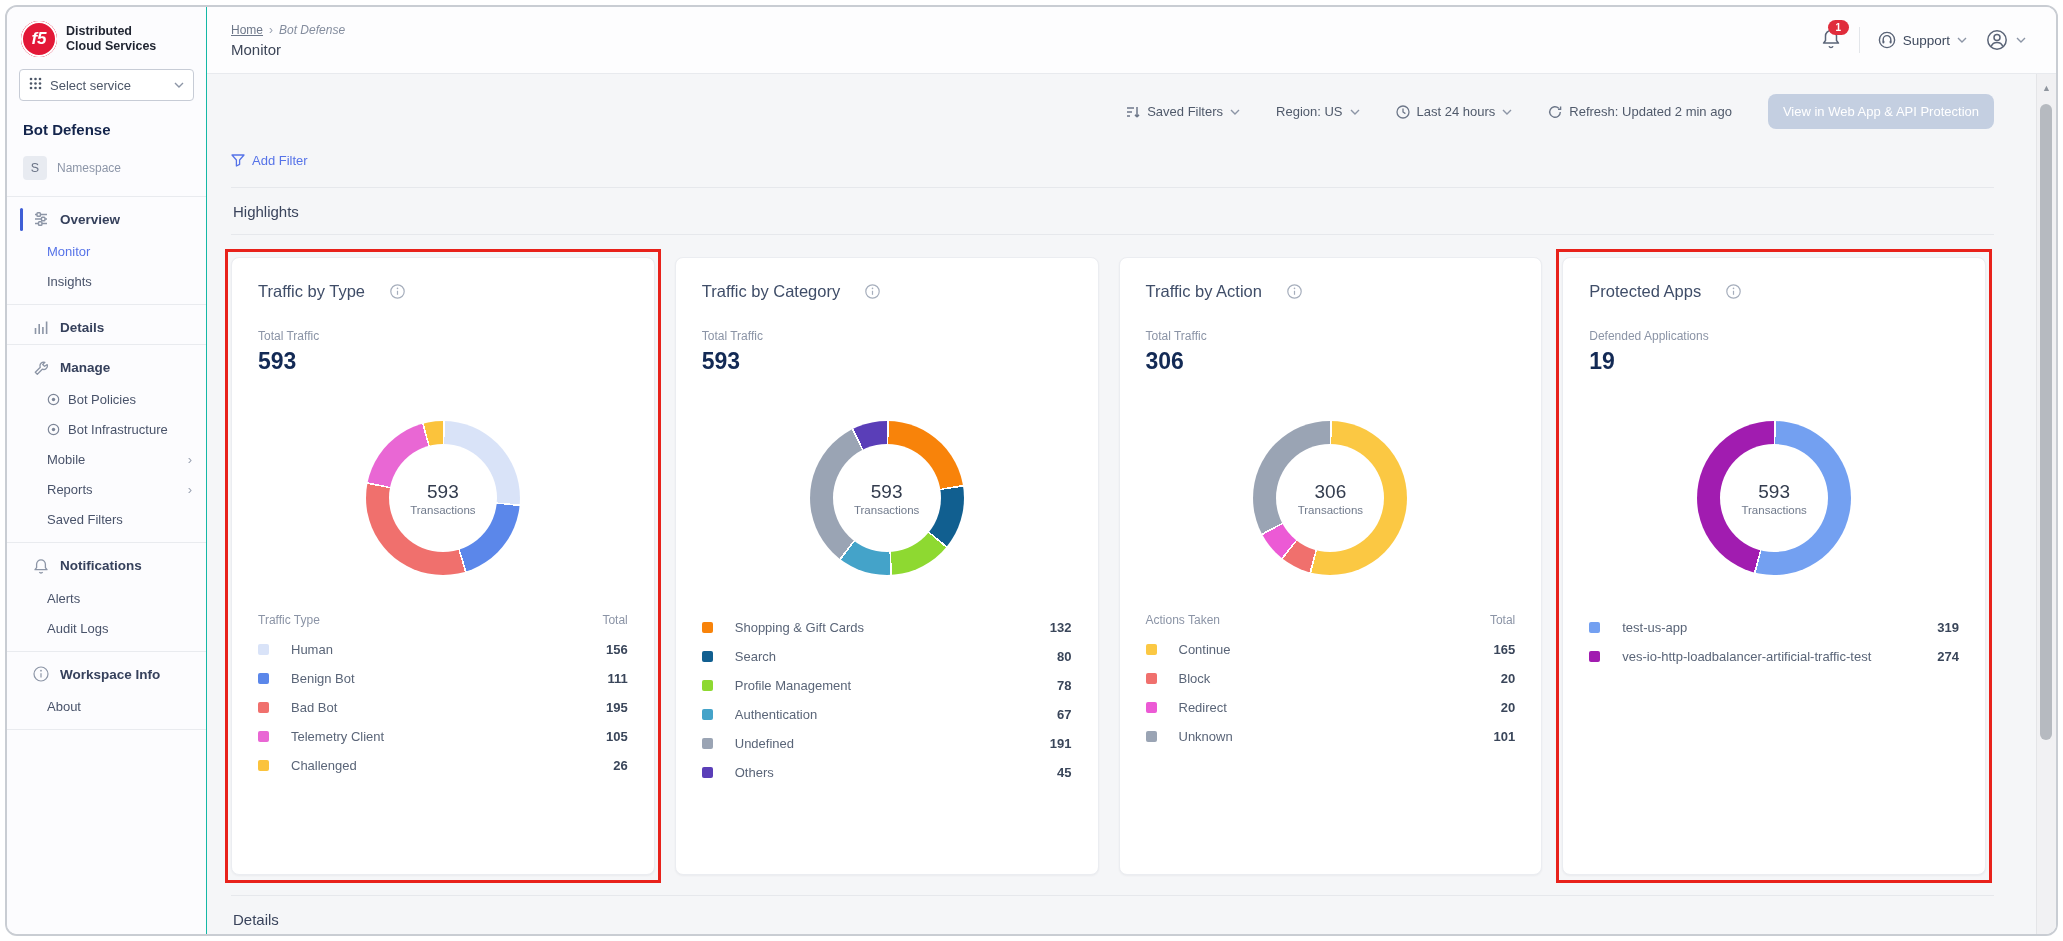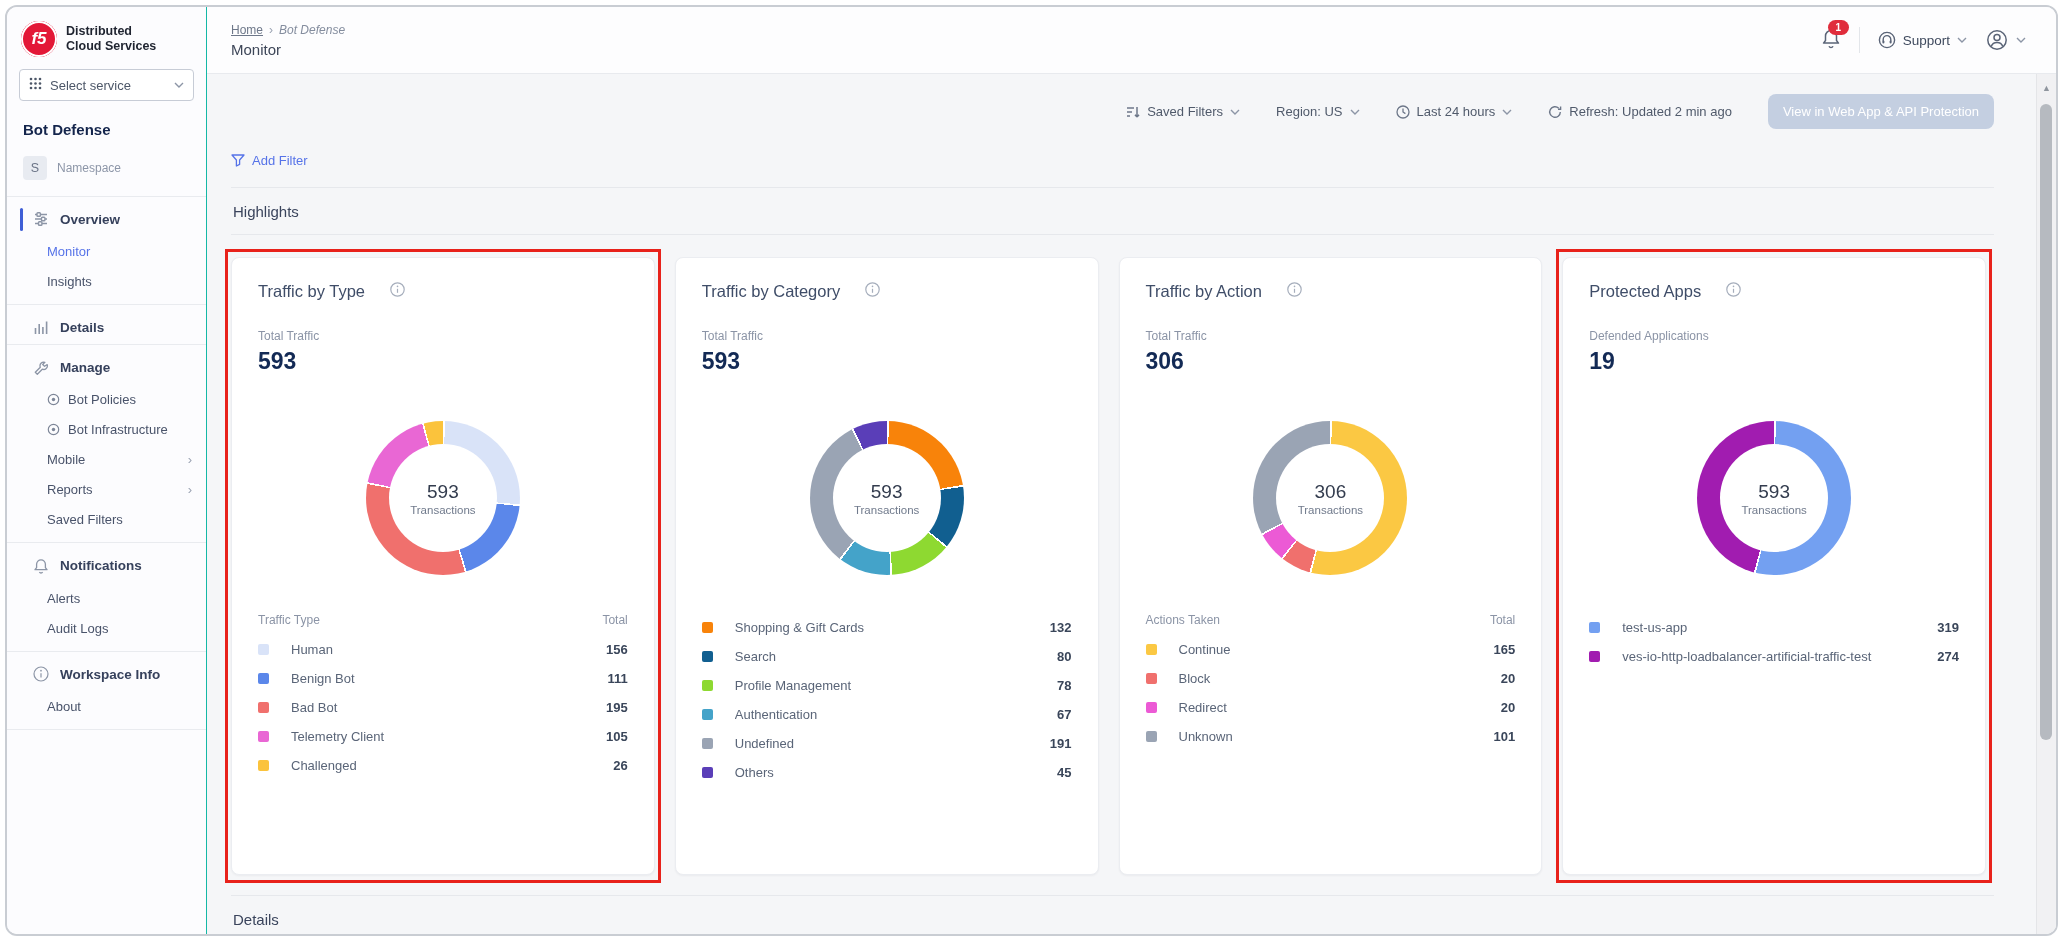--- a/index.html
+++ b/index.html
@@ -49,21 +49,21 @@
   .cta-btn{background:#c4cfe1;color:#fff;border:none;border-radius:8px;padding:10px 15px;font-size:13px;font-family:inherit;cursor:pointer;}
   .add-filter-row{padding:12px 0 16px;flex:none;}
   .add-filter{display:inline-flex;align-items:center;gap:7px;color:#5673e8;font-size:13px;cursor:pointer;}
   .hr{height:1px;background:#e6e8ec;flex:none;}
   .section-title{font-size:15px;color:#3a445c;padding:15px 2px 14px;flex:none;}
 
   .cards-row{display:flex;gap:20px;margin:22px 8px 0 0;flex:none;}
   .card-wrap{flex:1;position:relative;min-width:0;}
   .card-wrap.highlighted::after{content:"";position:absolute;inset:-8px -6px;border:3px solid #e8221b;pointer-events:none;}
   .card{background:#fff;border:1px solid #ebedf1;border-radius:8px;padding:24px 26px;height:618px;box-sizing:border-box;display:flex;flex-direction:column;box-shadow:0 1px 2px rgba(30,40,60,.05);}
-  .card-title-row{display:flex;gap:25px;}
+  .card-title-row{display:flex;align-items:center;gap:25px;}
   .card-title{color:#3f4d68;font-size:16.5px;}
   .info-icon{display:inline-flex;color:#a6aebc;cursor:pointer;}
   .stat-label{margin-top:28px;font-size:12px;color:#8b94a6;}
   .stat-value{margin-top:5px;font-size:23px;font-weight:bold;color:#132a55;}
   .donut-zone{display:flex;justify-content:center;margin-top:46px;flex:none;}
   .donut{width:154px;height:154px;border-radius:50%;position:relative;}
   .donut-hole{position:absolute;inset:23px;background:#fff;border-radius:50%;display:flex;flex-direction:column;align-items:center;justify-content:center;}
   .center-value{font-size:19px;color:#333c4e;}
   .center-label{font-size:11.5px;color:#707a8c;margin-top:1px;}
   .legend{margin-top:38px;}

